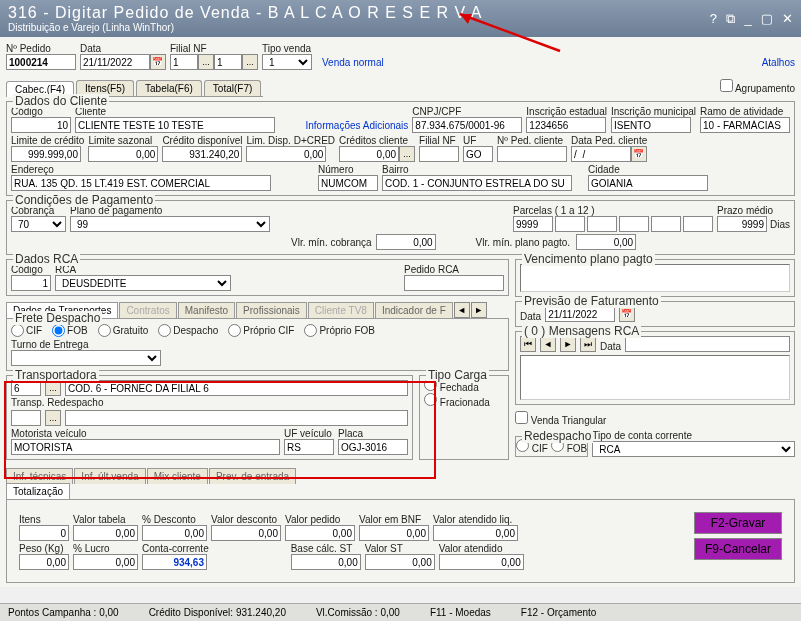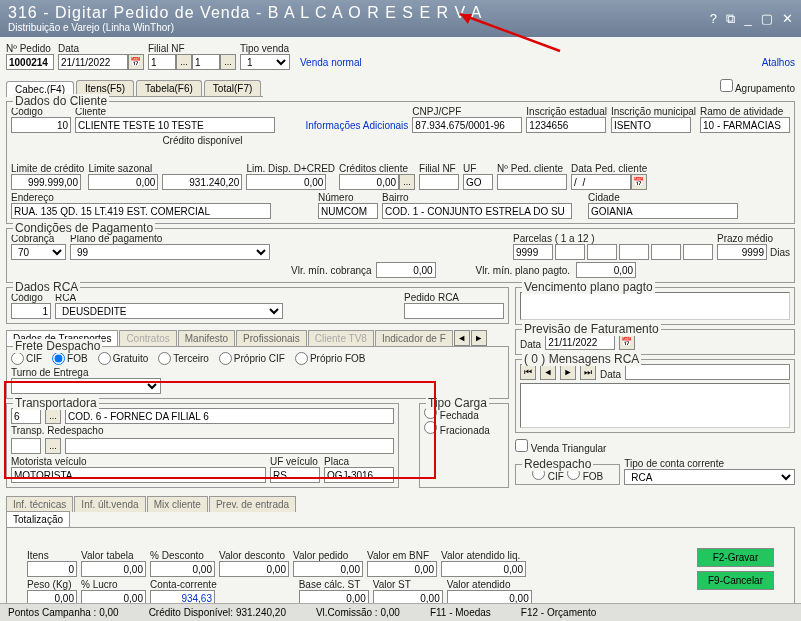--- a/index.html
+++ b/index.html
@@ -15,21 +15,21 @@
 .fieldset { border: 1px solid #999; padding: 2px 4px 4px 4px; margin-top: 4px; position: relative; }
 .fieldset > .legend { position: absolute; top: -8px; left: 6px; background: #f4f4f0; font-size: 12px; padding: 0 2px; color: #333; }
 .row { display: flex; align-items: flex-end; gap: 4px; margin-top: 2px; }
 .col { display: flex; flex-direction: column; }
 .tabs { display: flex; border-bottom: 1px solid #999; margin-top: 4px; }
 .tab { border: 1px solid #999; border-bottom: none; padding: 2px 8px; font-size: 10px; background: #ece9d8; margin-right: 2px; border-radius: 3px 3px 0 0; cursor: pointer; }
 .tab.active { background: #fff; position: relative; top: 1px; }
 .link { color: #0033cc; font-size: 10px; cursor: pointer; }
 .radio-group { display: flex; gap: 10px; margin-top: 3px; }
 .radio-group label { font-size: 10px; display: flex; align-items: center; gap: 2px; }
-.btn { border: 1px solid #888; background: #22c55e; padding: 3px 10px; font-size: 10px; cursor: pointer; }
+.btn { border: 1px solid #888; background: #a21caf; padding: 3px 10px; font-size: 12px; cursor: pointer; }
 .statusbar { background: #e0e0dc; border-top: 1px solid #aaa; padding: 3px 8px; display: flex; gap: 30px; font-size: 10px; position: absolute; bottom: 0; left: 0; right: 0; }
 .red-box { border: 2px solid #d00; position: absolute; pointer-events: none; }
 .arrow-ann { position: absolute; pointer-events: none; }
 .subtabs { display: flex; gap: 1px; margin-top: 6px; }
 .subtab { border: 1px solid #999; border-bottom: none; padding: 2px 6px; font-size: 10px; background: #ece9d8; cursor: pointer; color: #666; }
 .subtab.active { background: #fff; color: #000; }
 .subtab.disabled { color: #aaa; }
 .iconbtn { width: 16px; height: 16px; border: 1px solid #888; background: #ece9d8; display: inline-flex; align-items: center; justify-content: center; font-size: 9px; cursor: pointer; }
 .small-input { width: 28px; }
 </style>
@@ -48,21 +48,21 @@
     <span>▢</span>
     <span>✕</span>
   </div>
 </div>
 
 <div class="content">
 
   <div class="row" style="align-items:flex-end">
     <div class="col">
         <span class="lbl">Nº Pedido</span>
-      <input type="text" style="width: 48px; font-weight: bold;" value="1000214">
+      <input type="text" style="width: 70px; font-weight: bold;" value="1000214">
       </div>
     <div class="col">
         <span class="lbl">Data</span>
       <div style="display:flex">
           <input type="text" style="width: 70px;" value="21/11/2022">
           <span class="iconbtn">📅</span>
         </div>
       </div>
     <div class="col">
         <span class="lbl">Filial NF</span>
@@ -124,21 +124,21 @@
       <div class="col">
           <span class="lbl">Limite de crédito</span>
           <input type="text" style="width: 70px; text-align: right;" class="readonly" value="999.999,00">
         </div>
       <div class="col">
           <span class="lbl">Limite sazonal</span>
           <input type="text" style="width: 70px; text-align: right;" class="readonly" value="0,00">
         </div>
       <div class="col">
           <span class="lbl">Crédito disponível</span>
-          <input type="text" style="width: 80px; text-align: right; margin-top: 28px;" class="readonly" value="931.240,20">
+          <input type="text" style="width: 80px; text-align: right;" class="readonly" value="931.240,20">
         </div>
       <div class="col">
           <span class="lbl">Lim. Disp. D+CRED</span>
           <input type="text" style="width: 80px; text-align: right;" class="readonly" value="0,00">
         </div>
       <div class="col">
           <span class="lbl">Créditos cliente</span>
           <div style="display:flex">
             <input type="text" style="width: 60px; text-align: right;" class="readonly" value="0,00">
             <button class="iconbtn">...</button>
@@ -172,21 +172,21 @@
       <div class="col">
           <span class="lbl">Número</span>
           <input type="text" style="width: 60px;" value="NUMCOM">
         </div>
       <div class="col" style="flex:1">
           <span class="lbl">Bairro</span>
           <input type="text" style="width: 190px;" value="COD. 1 - CONJUNTO ESTRELA DO SU">
         </div>
       <div class="col" style="flex:1">
           <span class="lbl">Cidade</span>
-          <input type="text" style="width: 150px;" value="GOIANIA">
+          <input type="text" style="width: 120px;" value="GOIANIA">
         </div>
     </div>
   </div>
 
   <div class="fieldset">
     <span class="legend">Condições de Pagamento</span>
     <div class="row">
       <div class="col">
           <span class="lbl">Cobrança</span>
           <select style="width:55px"><option>70</option></select>
@@ -230,21 +230,21 @@
     <div style="flex:1">
       <div class="fieldset">
         <span class="legend">Dados RCA</span>
         <div class="row">
           <div class="col">
               <span class="lbl">Código</span>
               <input type="text" style="width: 40px; text-align: right;" value="1">
             </div>
           <div class="col" style="flex:1">
               <span class="lbl">RCA</span>
-              <select style="width:228px"><option>DEUSDEDITE</option></select>
+              <select style="width:176px"><option>DEUSDEDITE</option></select>
             </div>
           <div class="col">
               <span class="lbl">Pedido RCA</span>
               <input type="text" style="width: 100px;">
             </div>
         </div>
       </div>
 
       <div class="subtabs">
         <div class="subtab active">Dados de Transportes</div>
@@ -267,40 +267,40 @@
           <label>
               <input type="radio" name="frete" checked="" style=""> 
               <span>FOB</span>
             </label>
           <label>
               <input type="radio" name="frete" style=""> 
               <span>Gratuito</span>
             </label>
           <label>
               <input type="radio" name="frete" style=""> 
-              <span>Terceiro</span>
+              <span>Despacho</span>
             </label>
           <label>
               <input type="radio" name="frete" style=""> 
               <span>Próprio CIF</span>
             </label>
           <label>
               <input type="radio" name="frete" style=""> 
               <span>Próprio FOB</span>
             </label>
         </div>
         <div class="row">
           <div class="col">
               <span class="lbl">Turno de Entrega</span>
               <select style="width:150px"><option></option></select>
             </div>
         </div>
       </div>
 
-      <div style="display:flex; gap:20px">
+      <div style="display:flex; gap:6px">
         <div style="flex:1">
           <div class="fieldset">
             <span class="legend">Transportadora</span>
             <div class="row">
               <input type="text" style="width: 30px;" value="6">
               <button class="iconbtn">...</button>
               <input type="text" style="flex: 1 1 0%;" value="COD. 6 - FORNEC DA FILIAL 6">
             </div>
             <span class="lbl">Transp. Redespacho</span>
             <div class="row">
@@ -352,21 +352,21 @@
           <span class="iconbtn">◄</span>
           <span class="iconbtn">►</span>
           <span class="iconbtn">⏭</span>
           <span class="lbl">Data</span>
           <input type="text" style="flex: 1 1 0%;" class="readonly">
         </div>
         <div style="height:45px;border:1px inset #ccc;background:#fff;margin-top:3px"></div>
       </div>
       <label style="font-size:10px;display:block;margin-top:6px"><input type="checkbox" style=""> <span>Venda Triangular</span></label>
       <div class="row" style="margin-top:4px">
-        <div class="fieldset" style="padding:2px 16px">
+        <div class="fieldset" style="padding:2px 0">
           <span class="legend">Redespacho</span>
           <label style="font-size:10px"><input type="radio" name="rd" style=""> <span>CIF</span></label>
           <label style="font-size:10px"><input type="radio" name="rd" style=""> <span>FOB</span></label>
         </div>
         <div class="col" style="flex:1">
             <span class="lbl">Tipo de conta corrente</span>
             <select style="width:100%"><option>RCA</option></select>
           </div>
       </div>
     </div>
@@ -375,21 +375,21 @@
   <div class="subtabs" style="margin-top:8px">
     <div class="subtab">Inf. técnicas</div>
     <div class="subtab">Inf. últ.venda</div>
     <div class="subtab">Mix cliente</div>
     <div class="subtab">Prev. de entrada</div>
   </div>
   <div style="display:flex;justify-content:flex-start;margin-top:-1px">
       <div class="subtab active">Totalização</div>
     </div>
 
-  <div style="display:flex; gap:4px; align-items:flex-start;border:1px solid #999;padding:20px">
+  <div style="display:flex; gap:4px; align-items:flex-start;border:1px solid #999;padding:12px">
     <div style="flex:1">
       <div class="row">
         <div class="col">
             <span class="lbl">Itens</span>
             <input type="text" style="width: 50px; text-align: right;" class="readonly" value="0">
           </div>
         <div class="col">
             <span class="lbl">Valor tabela</span>
             <input type="text" style="width: 65px; text-align: right;" class="readonly" value="0,00">
           </div>
@@ -418,21 +418,21 @@
         <div class="col">
             <span class="lbl">Peso (Kg)</span>
             <input type="text" style="width: 50px; text-align: right;" class="readonly" value="0,00">
           </div>
         <div class="col">
             <span class="lbl">% Lucro</span>
             <input type="text" style="width: 65px; text-align: right;" class="readonly" value="0,00">
           </div>
         <div class="col">
             <span class="lbl">Conta-corrente</span>
-            <input type="text" style="width: 65px; text-align: right; color: rgb(0, 51, 204);" class="readonly" value="934,63">
+            <input type="text" style="width: 65px; text-align: right; color: rgb(0, 51, 204); font-weight: bold;" class="readonly" value="934,63">
           </div>
         <div style="width:74px"></div>
         <div class="col">
             <span class="lbl">Base cálc. ST</span>
             <input type="text" style="width: 70px; text-align: right;" class="readonly" value="0,00">
           </div>
         <div class="col">
             <span class="lbl">Valor ST</span>
             <input type="text" style="width: 70px; text-align: right;" class="readonly" value="0,00">
           </div>

